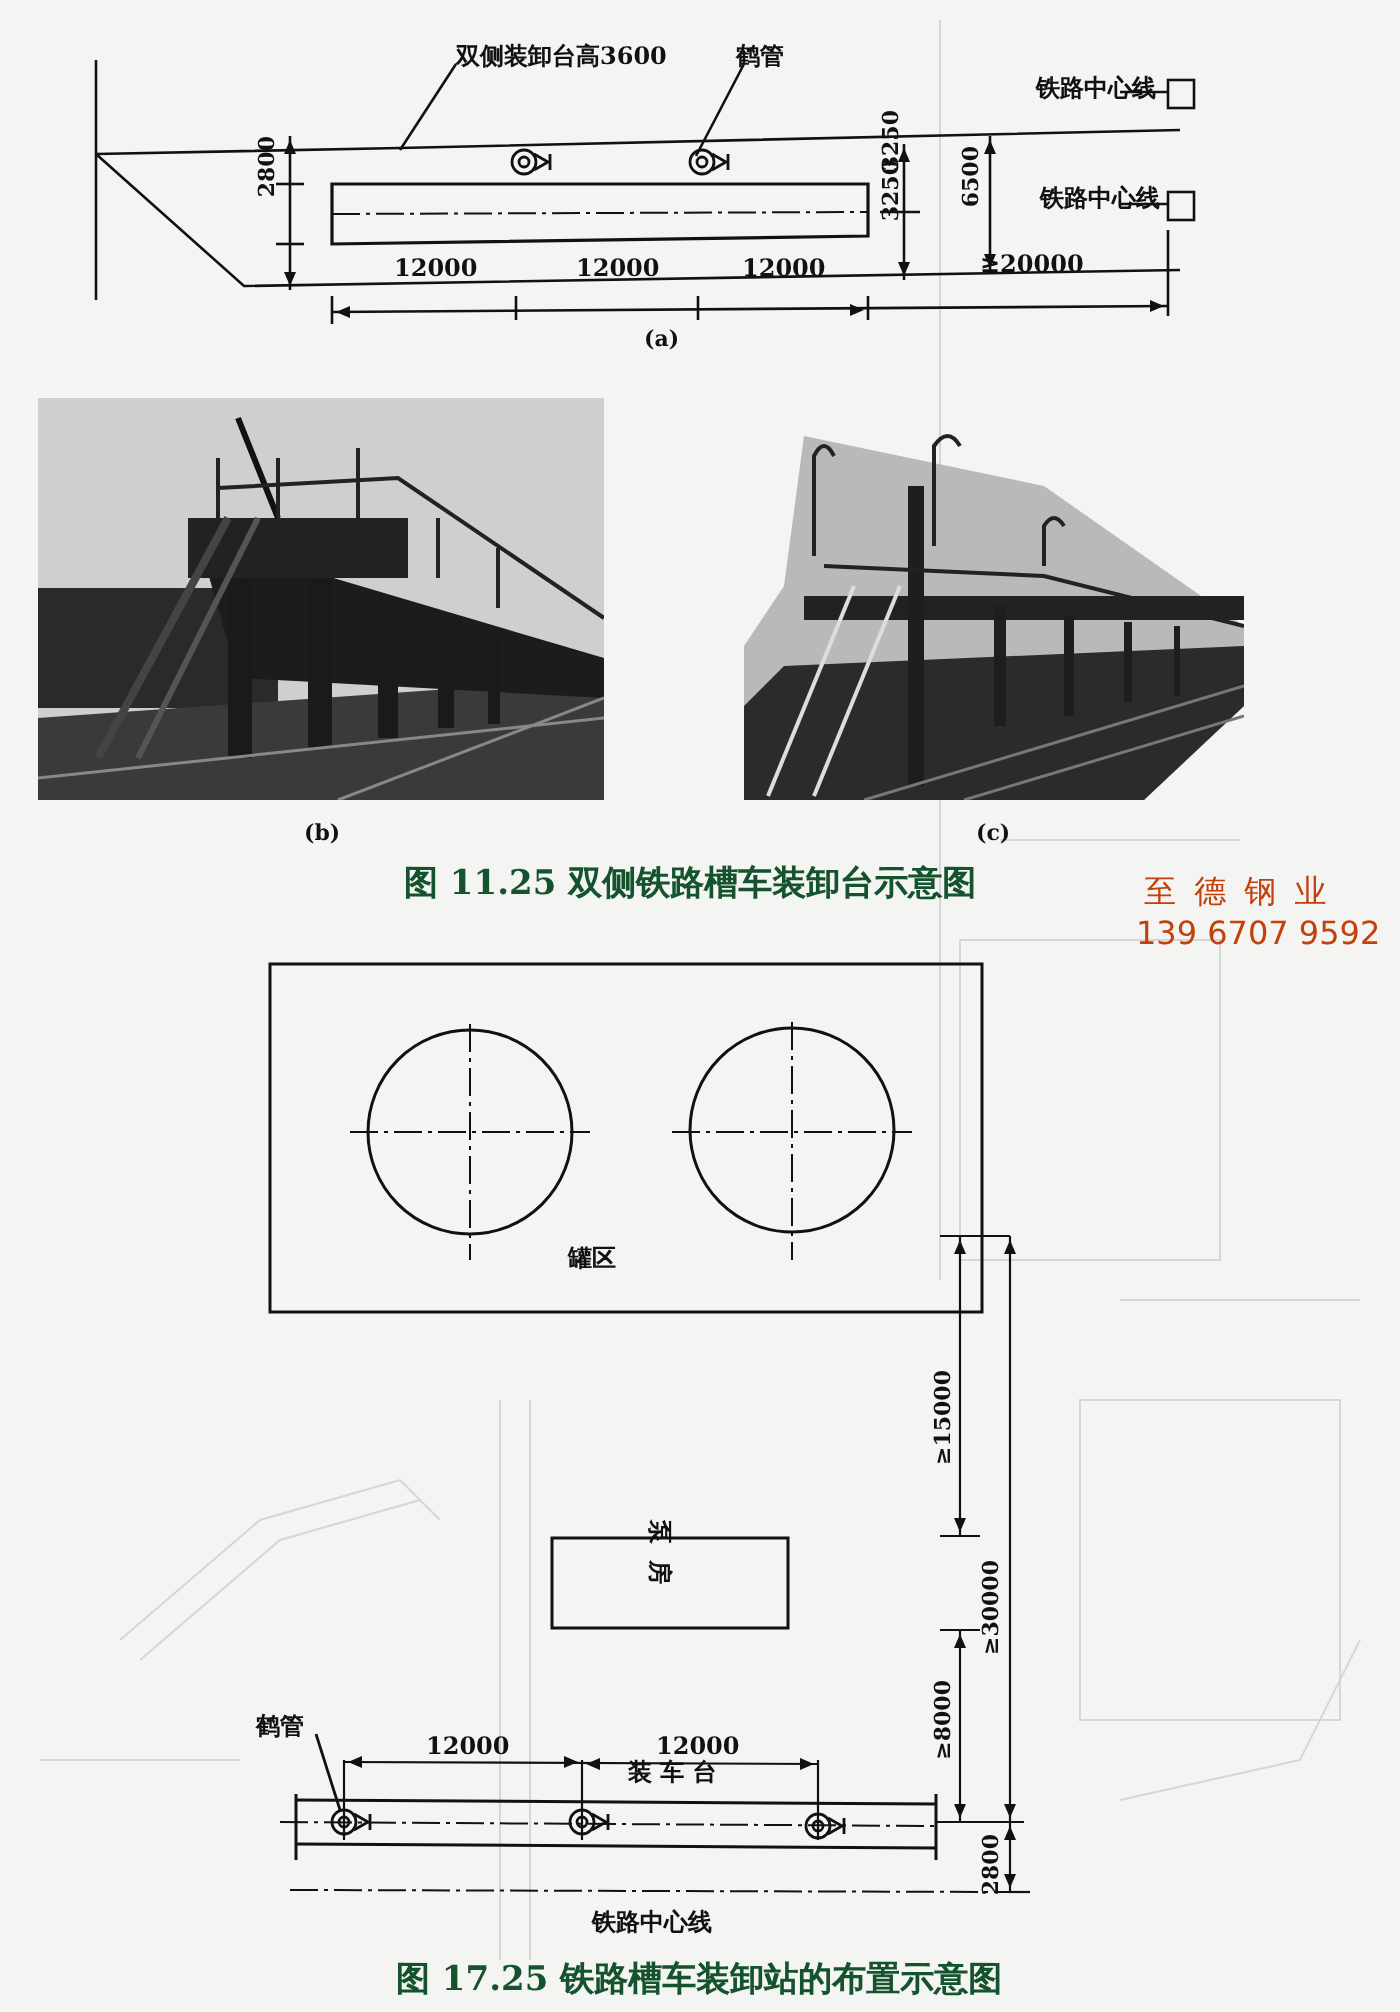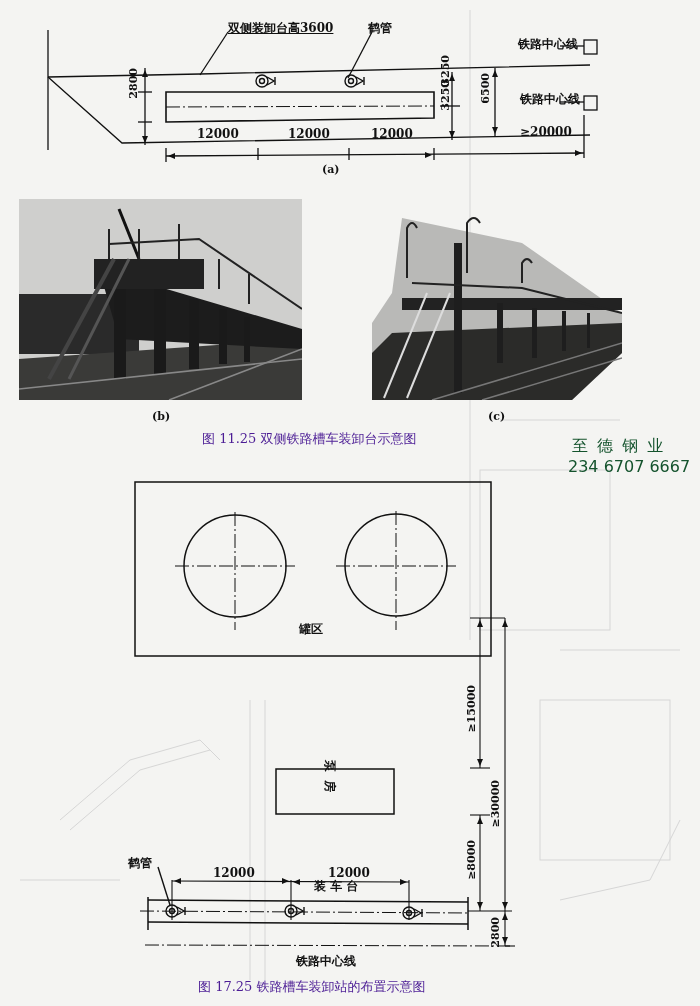--- a/index.html
+++ b/index.html
@@ -1,23 +1,23 @@
 <!DOCTYPE html>
 <html><head>
 <meta charset="utf-8">
 <style>
   html,body{margin:0;padding:0;}
   body{width:700px;height:1006px;background:#f4f4f2;position:relative;overflow:hidden;font-family:"DejaVu Serif",serif;color:#111;}
   .layer{position:absolute;left:0;top:0;width:700px;height:1006px;}
   .lbl{position:absolute;font-size:12px;font-weight:bold;white-space:nowrap;line-height:1;color:#111;}
-  .caption{position:absolute;font-size:13px;font-weight:normal;white-space:nowrap;color:#4c1d95;}
+  .caption{position:absolute;font-size:17px;font-weight:bold;white-space:nowrap;color:#14532d;}
   .sub{position:absolute;font-size:11px;font-weight:bold;color:#111;}
   .vert{writing-mode:vertical-rl;transform:rotate(180deg);}
   .photo{position:absolute;overflow:hidden;}
-  .watermark{position:absolute;color:#14532d;font-family:"DejaVu Sans",sans-serif;white-space:nowrap;}
+  .watermark{position:absolute;color:#c2410c;font-family:"DejaVu Sans",sans-serif;white-space:nowrap;}
 </style>
 </head>
 <body>
 
 <svg class="layer" viewBox="0 0 700 1006">
   <g stroke="#d6d6d6" stroke-width="1" fill="none">
     <line x1="470" y1="10" x2="470" y2="640"></line>
     <line x1="500" y1="420" x2="620" y2="420"></line>
     <rect x="480" y="470" width="130" height="160"></rect>
     <line x1="250" y1="700" x2="250" y2="980"></line>
@@ -85,32 +85,32 @@
     <path d="M267 77 L274 81 L267 85"></path>
       <line x1="275" y1="77" x2="275" y2="85"></line>
     <circle cx="351" cy="81" r="6"></circle>
       <circle cx="351" cy="81" r="2.5"></circle>
     <path d="M356 77 L363 81 L356 85"></path>
       <line x1="364" y1="77" x2="364" y2="85"></line>
   </g>
 </svg>
 
 <div>
-  <span class="lbl" style="left:228px;top:22px;text-decoration:underline;">双侧装卸台高3600</span>
+  <span class="lbl" style="left:228px;top:22px;">双侧装卸台高3600</span>
   <span class="lbl" style="left:368px;top:22px;">鹤管</span>
   <span class="lbl" style="left:518px;top:38px;">铁路中心线</span>
   <span class="lbl" style="left:520px;top:93px;">铁路中心线</span>
   <span class="lbl vert" style="left:128px;top:68px;font-size:11px;">2800</span>
   <span class="lbl vert" style="left:440px;top:55px;font-size:11px;">3250</span>
   <span class="lbl vert" style="left:440px;top:80px;font-size:11px;">3250</span>
   <span class="lbl vert" style="left:480px;top:73px;font-size:11px;">6500</span>
   <span class="lbl" style="left:197px;top:128px;">12000</span>
   <span class="lbl" style="left:288px;top:128px;">12000</span>
   <span class="lbl" style="left:371px;top:128px;">12000</span>
-  <span class="lbl" style="left:490px;top:126px;margin-left:30px;">≥20000</span>
+  <span class="lbl" style="left:490px;top:126px;">≥20000</span>
   <span class="sub" style="left:322px;top:163px;">(a)</span>
 </div>
 
 <div class="photo" style="left:19px;top:199px;width:283px;height:201px;background:#d8d8d6;">
   <svg width="283" height="201" viewBox="0 0 283 201">
     <rect x="0" y="0" width="283" height="201" fill="#cfcfcd"></rect>
     <rect x="0" y="95" width="120" height="60" fill="#2a2a2a"></rect>
     <polygon points="0,160 283,140 283,201 0,201" fill="#3a3a38"></polygon>
     <polygon points="80,70 283,130 283,150 100,140" fill="#1c1c1c"></polygon>
     <rect x="75" y="60" width="110" height="30" fill="#222"></rect>
@@ -160,21 +160,21 @@
     </g>
   </svg>
 </div>
 <span class="sub" style="left:152px;top:410px;">(b)</span>
 <span class="sub" style="left:488px;top:410px;">(c)</span>
 
 <span class="caption" style="left:202px;top:430px;">图 11.25   双侧铁路槽车装卸台示意图</span>
 
 <div>
   <span class="watermark" style="left:572px;top:436px;font-size:16px;letter-spacing:2px;">至 德 钢 业</span>
-  <span class="watermark" style="left:568px;top:457px;font-size:16px;">234 6707 6667</span>
+  <span class="watermark" style="left:568px;top:457px;font-size:16px;">139 6707 9592</span>
 </div>
 
 <svg class="layer" viewBox="0 0 700 1006">
   <g stroke="#111" fill="none" stroke-width="1.5">
 
     <rect x="135" y="482" width="356" height="174"></rect>
 
     <circle cx="235" cy="566" r="51"></circle>
     <circle cx="396" cy="565" r="51"></circle>
 
@@ -235,21 +235,21 @@
     <polygon points="505,620 502,627 508,627"></polygon>
     <polygon points="505,909 502,902 508,902"></polygon>
     <polygon points="480,817 477,824 483,824"></polygon>
     <polygon points="480,909 477,902 483,902"></polygon>
     <polygon points="505,913 502,920 508,920"></polygon>
     <polygon points="505,944 502,937 508,937"></polygon>
   </g>
 </svg>
 
 <div>
-  <span class="lbl" style="left:299px;top:623px;">罐区</span>
+  <span class="lbl" style="left:284px;top:623px;">罐区</span>
   <span class="lbl" style="left:300px;top:784px;transform:rotate(90deg);transform-origin:30px 6px;letter-spacing:2px;">泵    房</span>
   <span class="lbl" style="left:128px;top:857px;">鹤管</span>
   <span class="lbl" style="left:213px;top:867px;">12000</span>
   <span class="lbl" style="left:328px;top:867px;">12000</span>
   <span class="lbl" style="left:314px;top:880px;">装  车  台</span>
   <span class="lbl" style="left:296px;top:955px;">铁路中心线</span>
   <span class="lbl vert" style="left:466px;top:685px;font-size:11px;">≥15000</span>
   <span class="lbl vert" style="left:490px;top:780px;font-size:11px;">≥30000</span>
   <span class="lbl vert" style="left:466px;top:840px;font-size:11px;">≥8000</span>
   <span class="lbl vert" style="left:490px;top:917px;font-size:11px;">2800</span>

